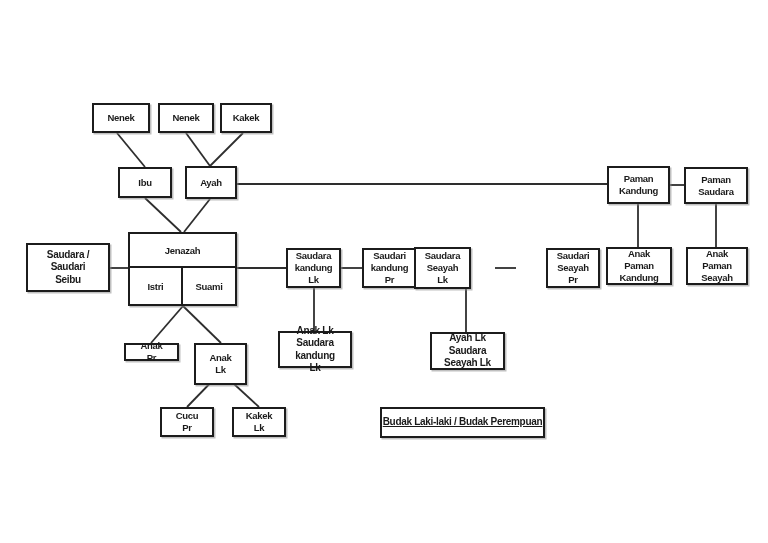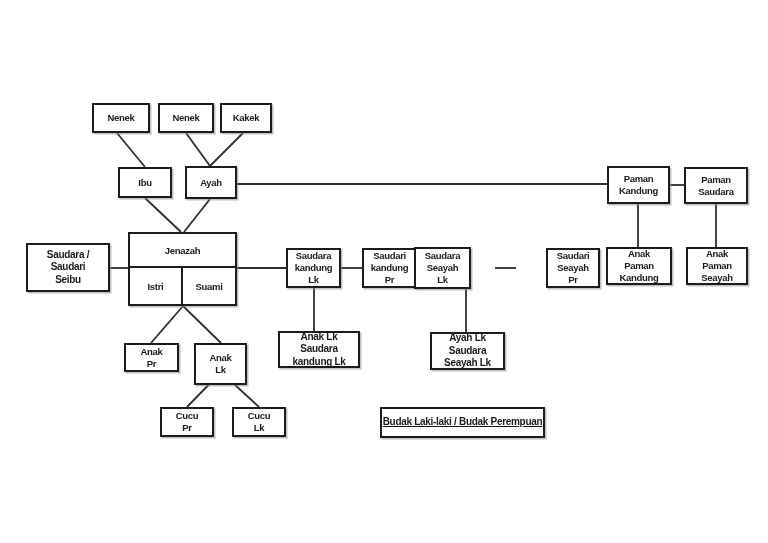--- a/index.html
+++ b/index.html
@@ -163,41 +163,41 @@
   </div>
 
   <div class="node" style="left:606px;top:247px;width:66px;height:38px">
     <span>Anak Paman Kandung</span>
   </div>
 
   <div class="node" style="left:686px;top:247px;width:62px;height:38px">
     <span>Anak Paman Seayah</span>
   </div>
 
-  <div class="node" style="left:124px;top:343px;width:55px;height:29px">
+  <div class="node" style="left:124px;top:343px;width:55px;height:18px">
     <span>Anak Pr</span>
   </div>
 
   <div class="node b3" style="left:194px;top:343px;width:53px;height:42px">
     <span>Anak Lk</span>
   </div>
 
-  <div class="node small" style="left:278px;top:331px;width:82px;height:37px">
+  <div class="node small" style="left:278px;top:331px;width:74px;height:37px">
     <span>Anak Lk Saudara kandung Lk</span>
   </div>
 
   <div class="node b3 small" style="left:430px;top:332px;width:75px;height:38px">
     <span>Ayah Lk Saudara Seayah Lk</span>
   </div>
 
   <div class="node" style="left:160px;top:407px;width:54px;height:30px">
     <span>Cucu Pr</span>
   </div>
 
   <div class="node b3" style="left:232px;top:407px;width:54px;height:30px">
-    <span>Cucu Lk</span>
+    <span>Kakek Lk</span>
   </div>
 
   <div class="node b3 small nowrap" style="left:380px;top:407px;width:165px;height:31px">
     <span>Budak Laki-laki / Budak Perempuan</span>
   </div>
 
 </div>
 
 </body></html>

